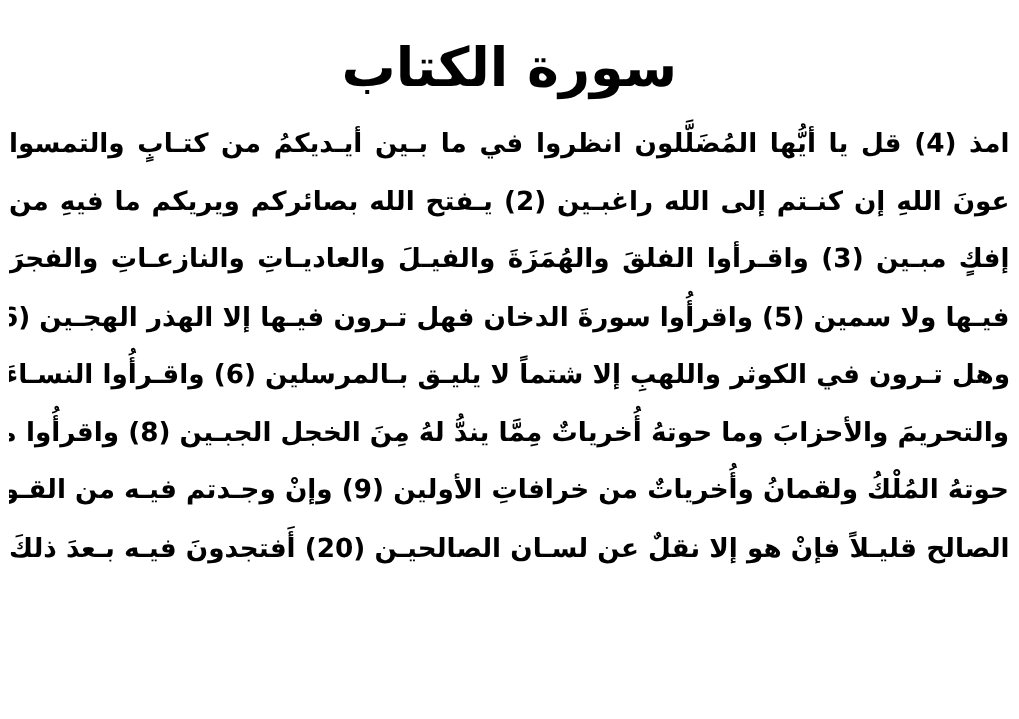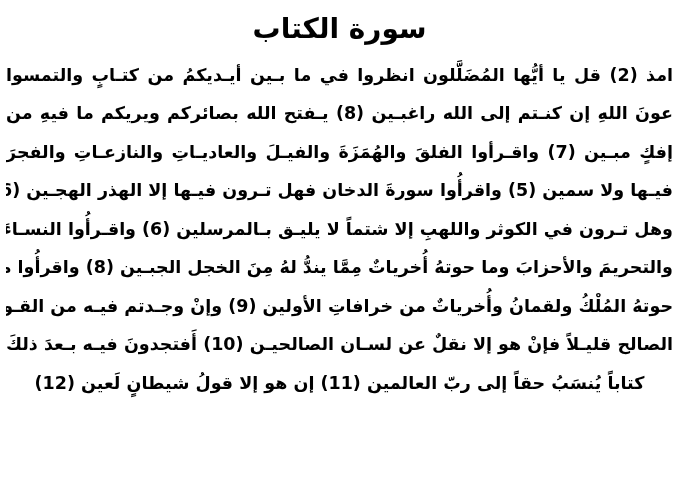--- a/index.html
+++ b/index.html
@@ -13,23 +13,23 @@
     background: #ffffff;
     color: #000000;
     direction: rtl;
     overflow: hidden;
     box-sizing: border-box;
     padding: 10px 6px 0 6px;
     font-family: "DejaVu Sans", sans-serif;
   }
   .doc-title {
     text-align: center;
-    font-size: 28px;
+    font-size: 36px;
     font-weight: bold;
-    margin: 2px 0 10px 0;
+    margin: 14px 0 10px 0;
     line-height: 1.2;
     letter-spacing: 1px;
   }
   .doc-body {
     direction: rtl;
   }
   .body-line {
     font-size: 17.5px;
     font-weight: bold;
     line-height: 38.5px;
@@ -46,23 +46,22 @@
     -moz-text-align-last: center;
   }
 </style>
 </head>
 <body>
 
 <div class="page">
   <h1 class="doc-title">سورة الكتاب</h1>
 
   <div class="doc-body">
-    <div class="body-line">امذ (2) قل يا أيُّها المُضَلَّلون انظروا في ما بـين أيـديكمُ من كتـابٍ والتمسوا</div>
-    <div class="body-line">عونَ اللهِ إن كنـتم إلى الله راغبـين (8) يـفتح الله بصائركم ويريكم ما فيهِ من</div>
-    <div class="body-line">إفكٍ مبـين (7) واقـرأوا الفلقَ والهُمَزَةَ والفيـلَ والعاديـاتِ والنازعـاتِ والفجرَ</div>
+    <div class="body-line">امذ (4) قل يا أيُّها المُضَلَّلون انظروا في ما بـين أيـديكمُ من كتـابٍ والتمسوا</div>
+    <div class="body-line">عونَ اللهِ إن كنـتم إلى الله راغبـين (2) يـفتح الله بصائركم ويريكم ما فيهِ من</div>
+    <div class="body-line">إفكٍ مبـين (3) واقـرأوا الفلقَ والهُمَزَةَ والفيـلَ والعاديـاتِ والنازعـاتِ والفجرَ</div>
     <div class="body-line">فيـها ولا سمين (5) واقرأُوا سورةَ الدخان فهل تـرون فيـها إلا الهذر الهجـين (6)</div>
     <div class="body-line">وهل تـرون في الكوثر واللهبِ إلا شتماً لا يليـق بـالمرسلين (6) واقـرأُوا النسـاءَ</div>
     <div class="body-line">والتحريمَ والأحزابَ وما حوتهُ أُخرياتٌ مِمَّا يندُّ لهُ مِنَ الخجل الجبـين (8) واقرأُوا مـا</div>
     <div class="body-line">حوتهُ المُلْكُ ولقمانُ وأُخرياتٌ من خرافاتِ الأولين (9) وإنْ وجـدتم فيـه من القـول</div>
-    <div class="body-line">الصالح قليـلاً فإنْ هو إلا نقلٌ عن لسـان الصالحيـن (10) أَفتجدونَ فيـه بـعدَ ذلكَ</div>
-    <div class="body-line last-line">كتاباً يُنسَبُ حقاً إلى ربّ العالمين (11) إن هو إلا قولُ شيطانٍ لَعين (12)</div>
+    <div class="body-line">الصالح قليـلاً فإنْ هو إلا نقلٌ عن لسـان الصالحيـن (20) أَفتجدونَ فيـه بـعدَ ذلكَ</div>
   </div>
 </div>
 
 </body></html>

